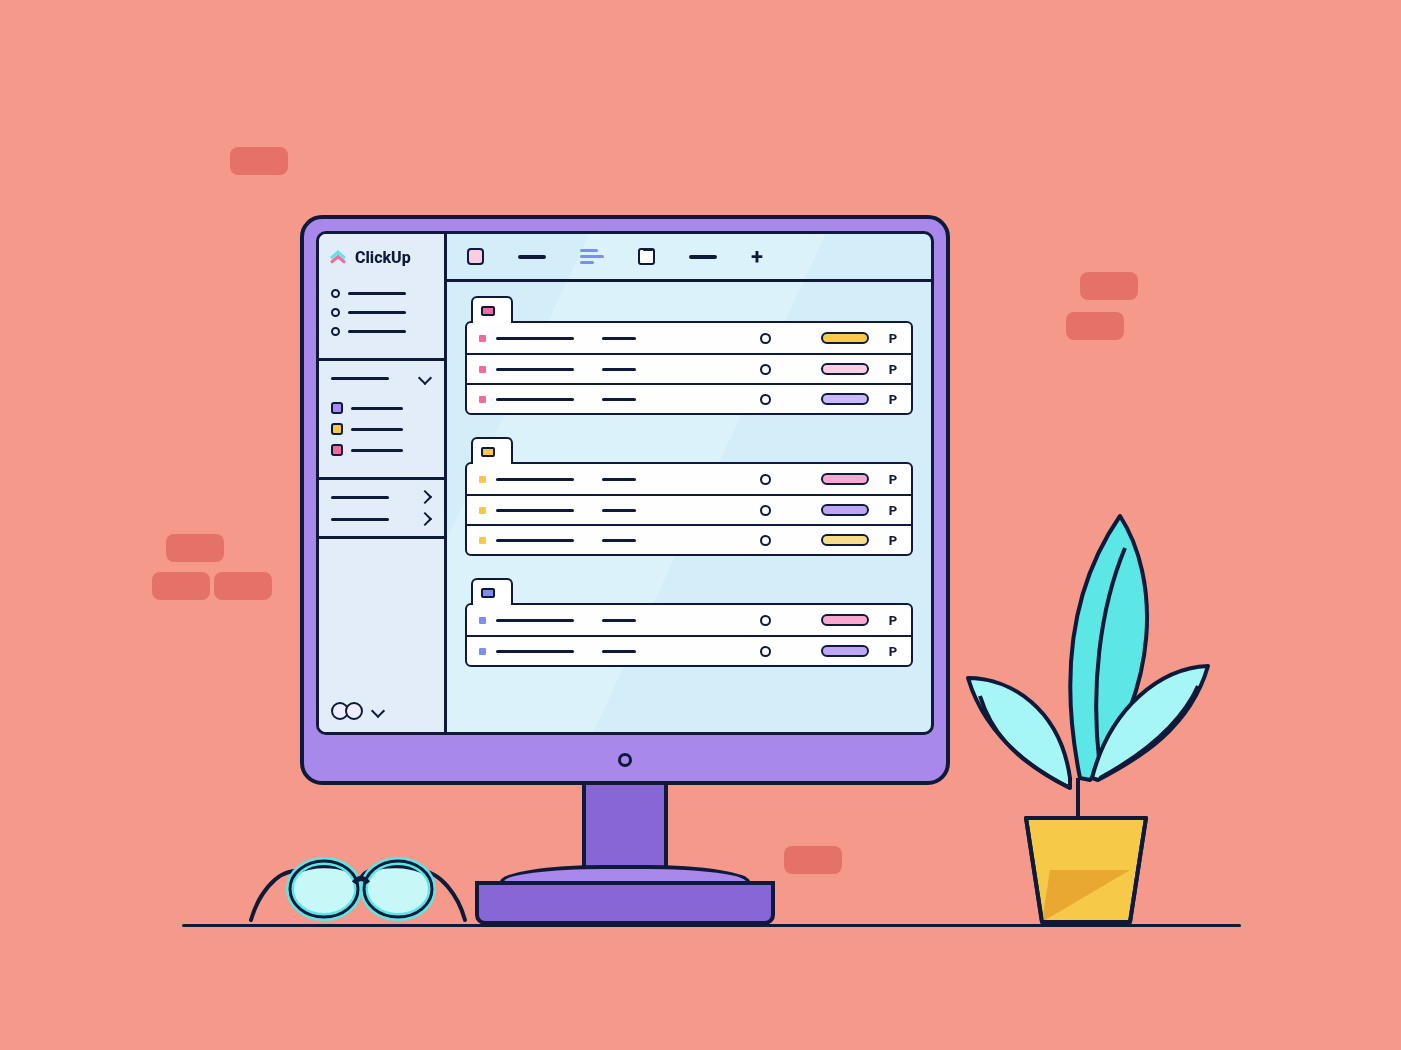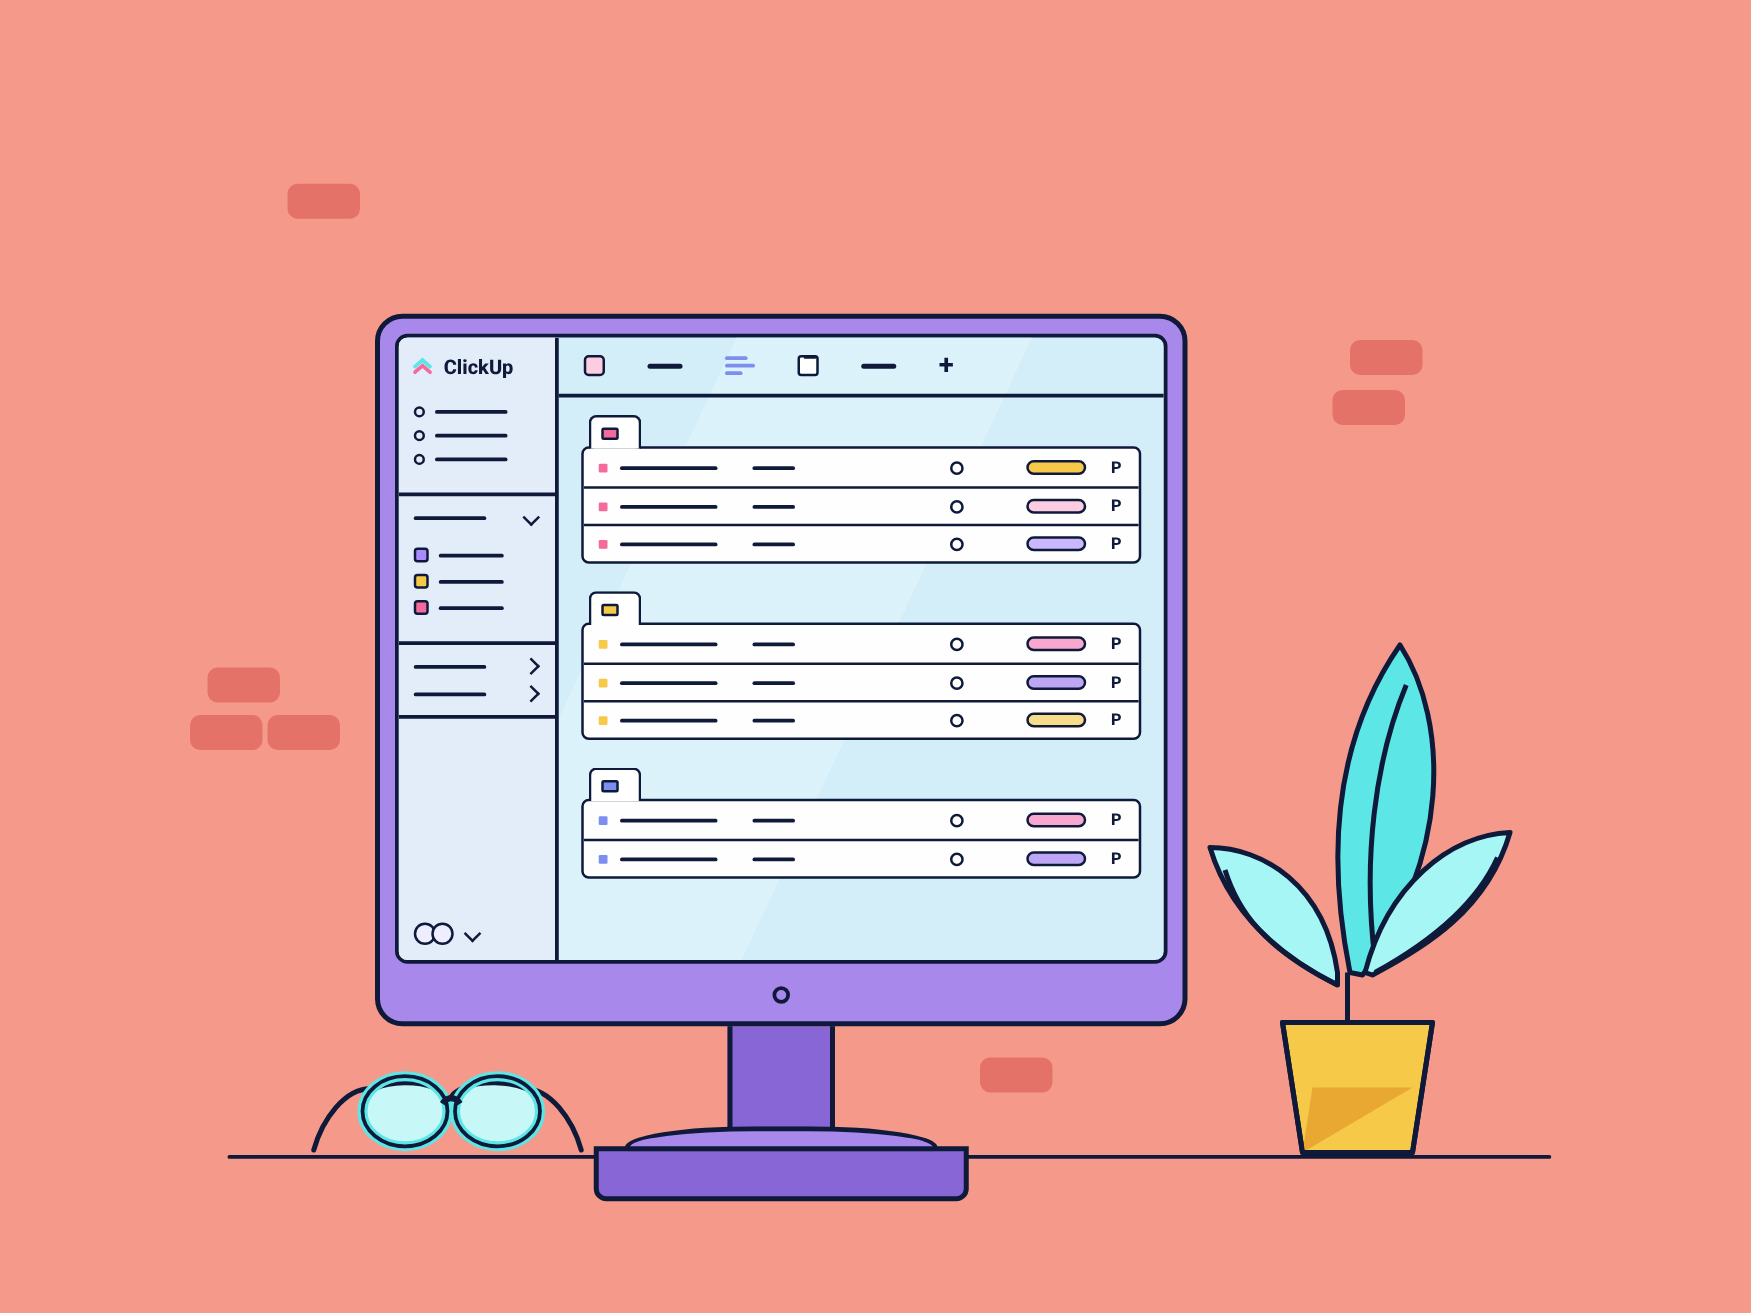--- a/index.html
+++ b/index.html
@@ -32,21 +32,21 @@
   .b3{left:1066px;top:312px;width:58px;height:28px;}
   .b4{left:166px;top:534px;width:58px;height:28px;}
   .b5{left:152px;top:572px;width:58px;height:28px;}
   .b6{left:214px;top:572px;width:58px;height:28px;}
   .b7{left:784px;top:846px;width:58px;height:28px;}
 
   
   .desk{position:absolute;left:182px;right:160px;top:924px;height:3px;background:var(--stroke);border-radius:2px;}
 
   
-  .monitor-wrap{position:absolute;left:300px;top:215px;margin-top:36px;}
+  .monitor-wrap{position:absolute;left:300px;top:215px;}
   .monitor{width:650px;height:570px;background:var(--monitor);border:4px solid var(--stroke);border-radius:22px;padding:12px 12px 46px 12px;position:relative;}
   .monitor .chin-dot{position:absolute;left:50%;bottom:14px;transform:translateX(-50%);width:14px;height:14px;border:3px solid var(--stroke);border-radius:50%;}
   .stand-neck{width:86px;height:84px;background:var(--monitor-dark);border-left:4px solid var(--stroke);border-right:4px solid var(--stroke);margin:0 auto;}
   .stand-base{width:250px;height:20px;background:var(--monitor);border:4px solid var(--stroke);border-radius:50% 50% 4px 4px / 100% 100% 4px 4px;margin:-4px auto 0;position:relative;}
   .stand-foot{width:300px;height:44px;background:var(--monitor-dark);border:4px solid var(--stroke);border-radius:0 0 10px 10px;margin:-4px auto 0;}
 
   .screen{width:100%;height:100%;background:var(--screen);border:3px solid var(--stroke);border-radius:10px;display:flex;position:relative;overflow:hidden;}
   
   .screen::after{content:"";position:absolute;inset:0;pointer-events:none;
     background:linear-gradient(115deg,transparent 0 32%,var(--screen-light) 32% 60%,transparent 60% 100%);

